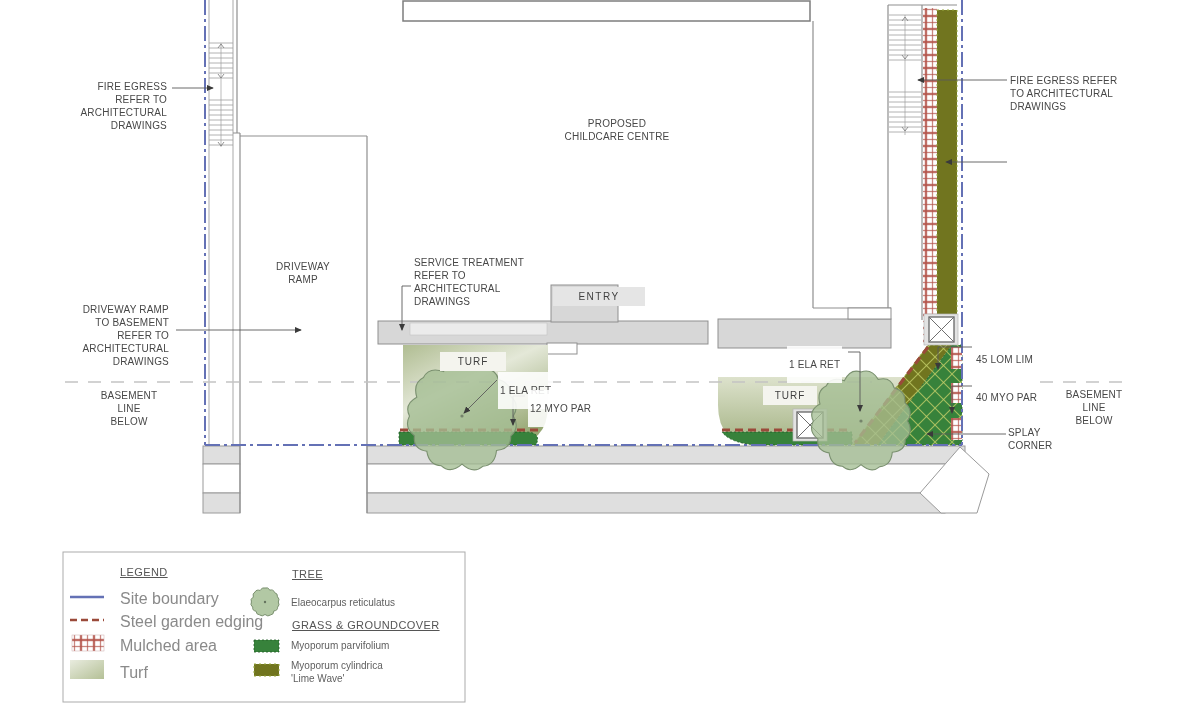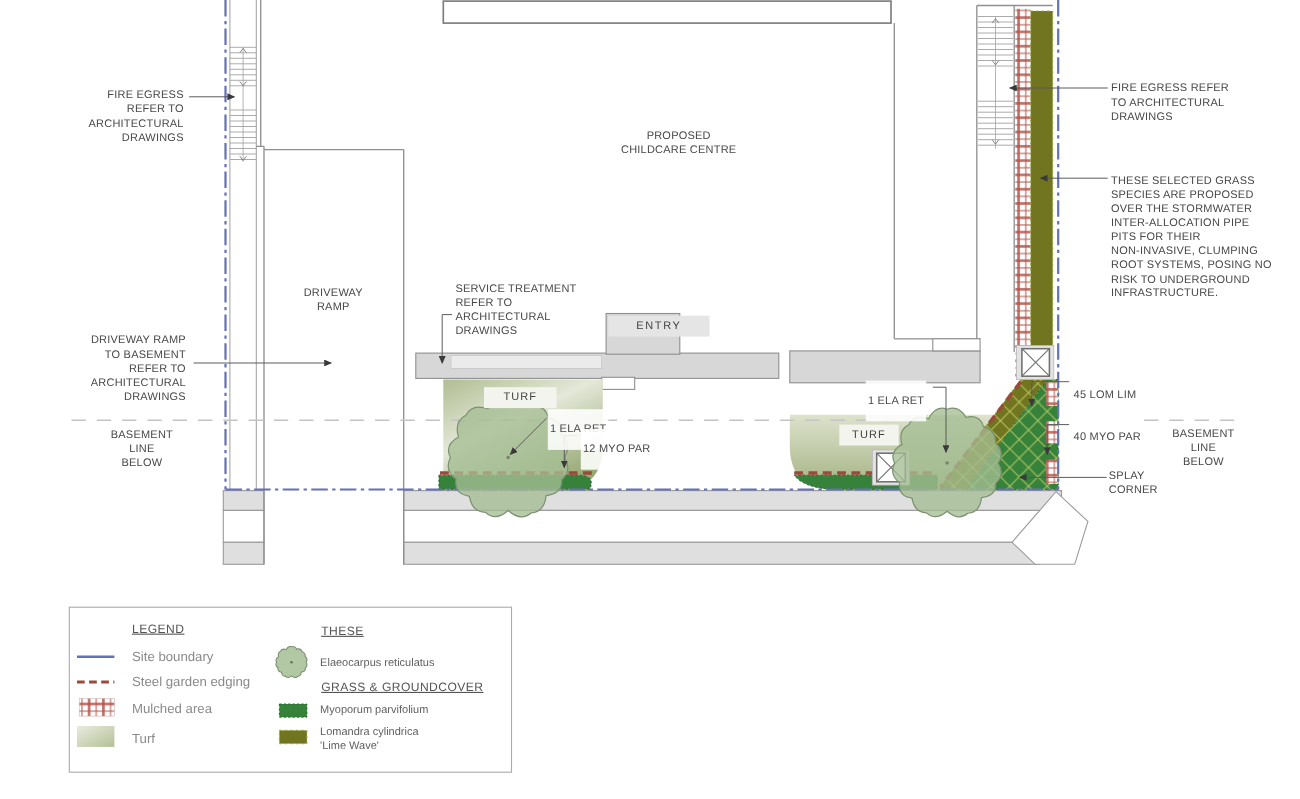--- a/index.html
+++ b/index.html
@@ -7,21 +7,21 @@
          font-family:"Liberation Sans",sans-serif;}
   #plan-svg{position:absolute;left:0;top:0;}
   .lbl{position:absolute;font-size:10px;line-height:1.3;color:#474747;white-space:pre-line;
        letter-spacing:.2px;}
   .halo{background:rgba(255,255,255,.88);padding:12px 2px;}
   .r{text-align:right;} .c{text-align:center;}
   .turf-lbl{background:#f4f4ee;text-align:center;padding:3px 0;letter-spacing:1px;color:#3f3f3f;}
   .entry-lbl{background:#e5e5e5;text-align:center;padding:3px 15px;letter-spacing:1.5px;color:#3f3f3f;}
   .leg-h{position:absolute;font-size:11px;font-weight:normal;color:#555;
          text-decoration:underline;letter-spacing:.4px;white-space:pre-line;}
-  .leg-t{position:absolute;font-size:12px;color:#8a8a8a;white-space:pre-line;}
+  .leg-t{position:absolute;font-size:16px;color:#8a8a8a;white-space:pre-line;}
   .leg-s{position:absolute;font-size:10px;color:#5f5f5f;white-space:pre-line;line-height:1.25;}
 </style>
 </head>
 <body>
 
 <div id="stage">
 
 <svg id="plan-svg" width="1182" height="726" viewBox="0 0 1182 726">
   <defs>
     <marker id="arr" markerWidth="8" markerHeight="7" refX="7" refY="3.5" orient="auto">
@@ -207,46 +207,37 @@
 <div class="lbl halo" style="left:498px;top:372px;">1 ELA RET</div>
 
 <div class="lbl halo" style="left:528px;top:390px;">12 MYO PAR</div>
 
 <div class="lbl halo" style="left:787px;top:346px;">1 ELA RET</div>
 
 <div class="lbl" style="left:1010px;top:74px;width:125px;">FIRE EGRESS REFER
 TO ARCHITECTURAL
 DRAWINGS</div>
 
-<div class="lbl" style="left:1010px;top:159px;width:160px;line-height:1.28;">THESE SELECTED GRASS
-SPECIES ARE PROPOSED
-OVER THE STORMWATER
-INTER-ALLOCATION PIPE
-PITS FOR THEIR
-NON-INVASIVE, CLUMPING
-ROOT SYSTEMS, POSING NO
-RISK TO UNDERGROUND
-INFRASTRUCTURE.</div>
 
 <div class="lbl halo" style="left:974px;top:341px;">45 LOM LIM</div>
 
 <div class="lbl halo" style="left:974px;top:379px;">40 MYO PAR</div>
 
 <div class="lbl c" style="left:1058px;top:388px;width:72px;">BASEMENT
 LINE
 BELOW</div>
 
 <div class="lbl" style="left:1008px;top:426px;width:70px;">SPLAY
 CORNER</div>
 
 <div class="leg-h" style="left:120px;top:566px;">LEGEND</div>
 <div class="leg-t" style="left:120px;top:590px;">Site boundary</div>
 <div class="leg-t" style="left:120px;top:613px;">Steel garden edging</div>
 <div class="leg-t" style="left:120px;top:637px;">Mulched area</div>
 <div class="leg-t" style="left:120px;top:664px;">Turf</div>
-<div class="leg-h" style="left:292px;top:568px;">THESE</div>
+<div class="leg-h" style="left:292px;top:568px;">TREE</div>
 <div class="leg-s" style="left:291px;top:597px;">Elaeocarpus reticulatus</div>
 <div class="leg-h" style="left:292px;top:619px;">GRASS &amp; GROUNDCOVER</div>
 <div class="leg-s" style="left:291px;top:640px;">Myoporum parvifolium</div>
-<div class="leg-s" style="left:291px;top:660px;">Lomandra cylindrica
+<div class="leg-s" style="left:291px;top:660px;">Myoporum cylindrica
 'Lime Wave'</div>
 
 </div>
 
 </body></html>

